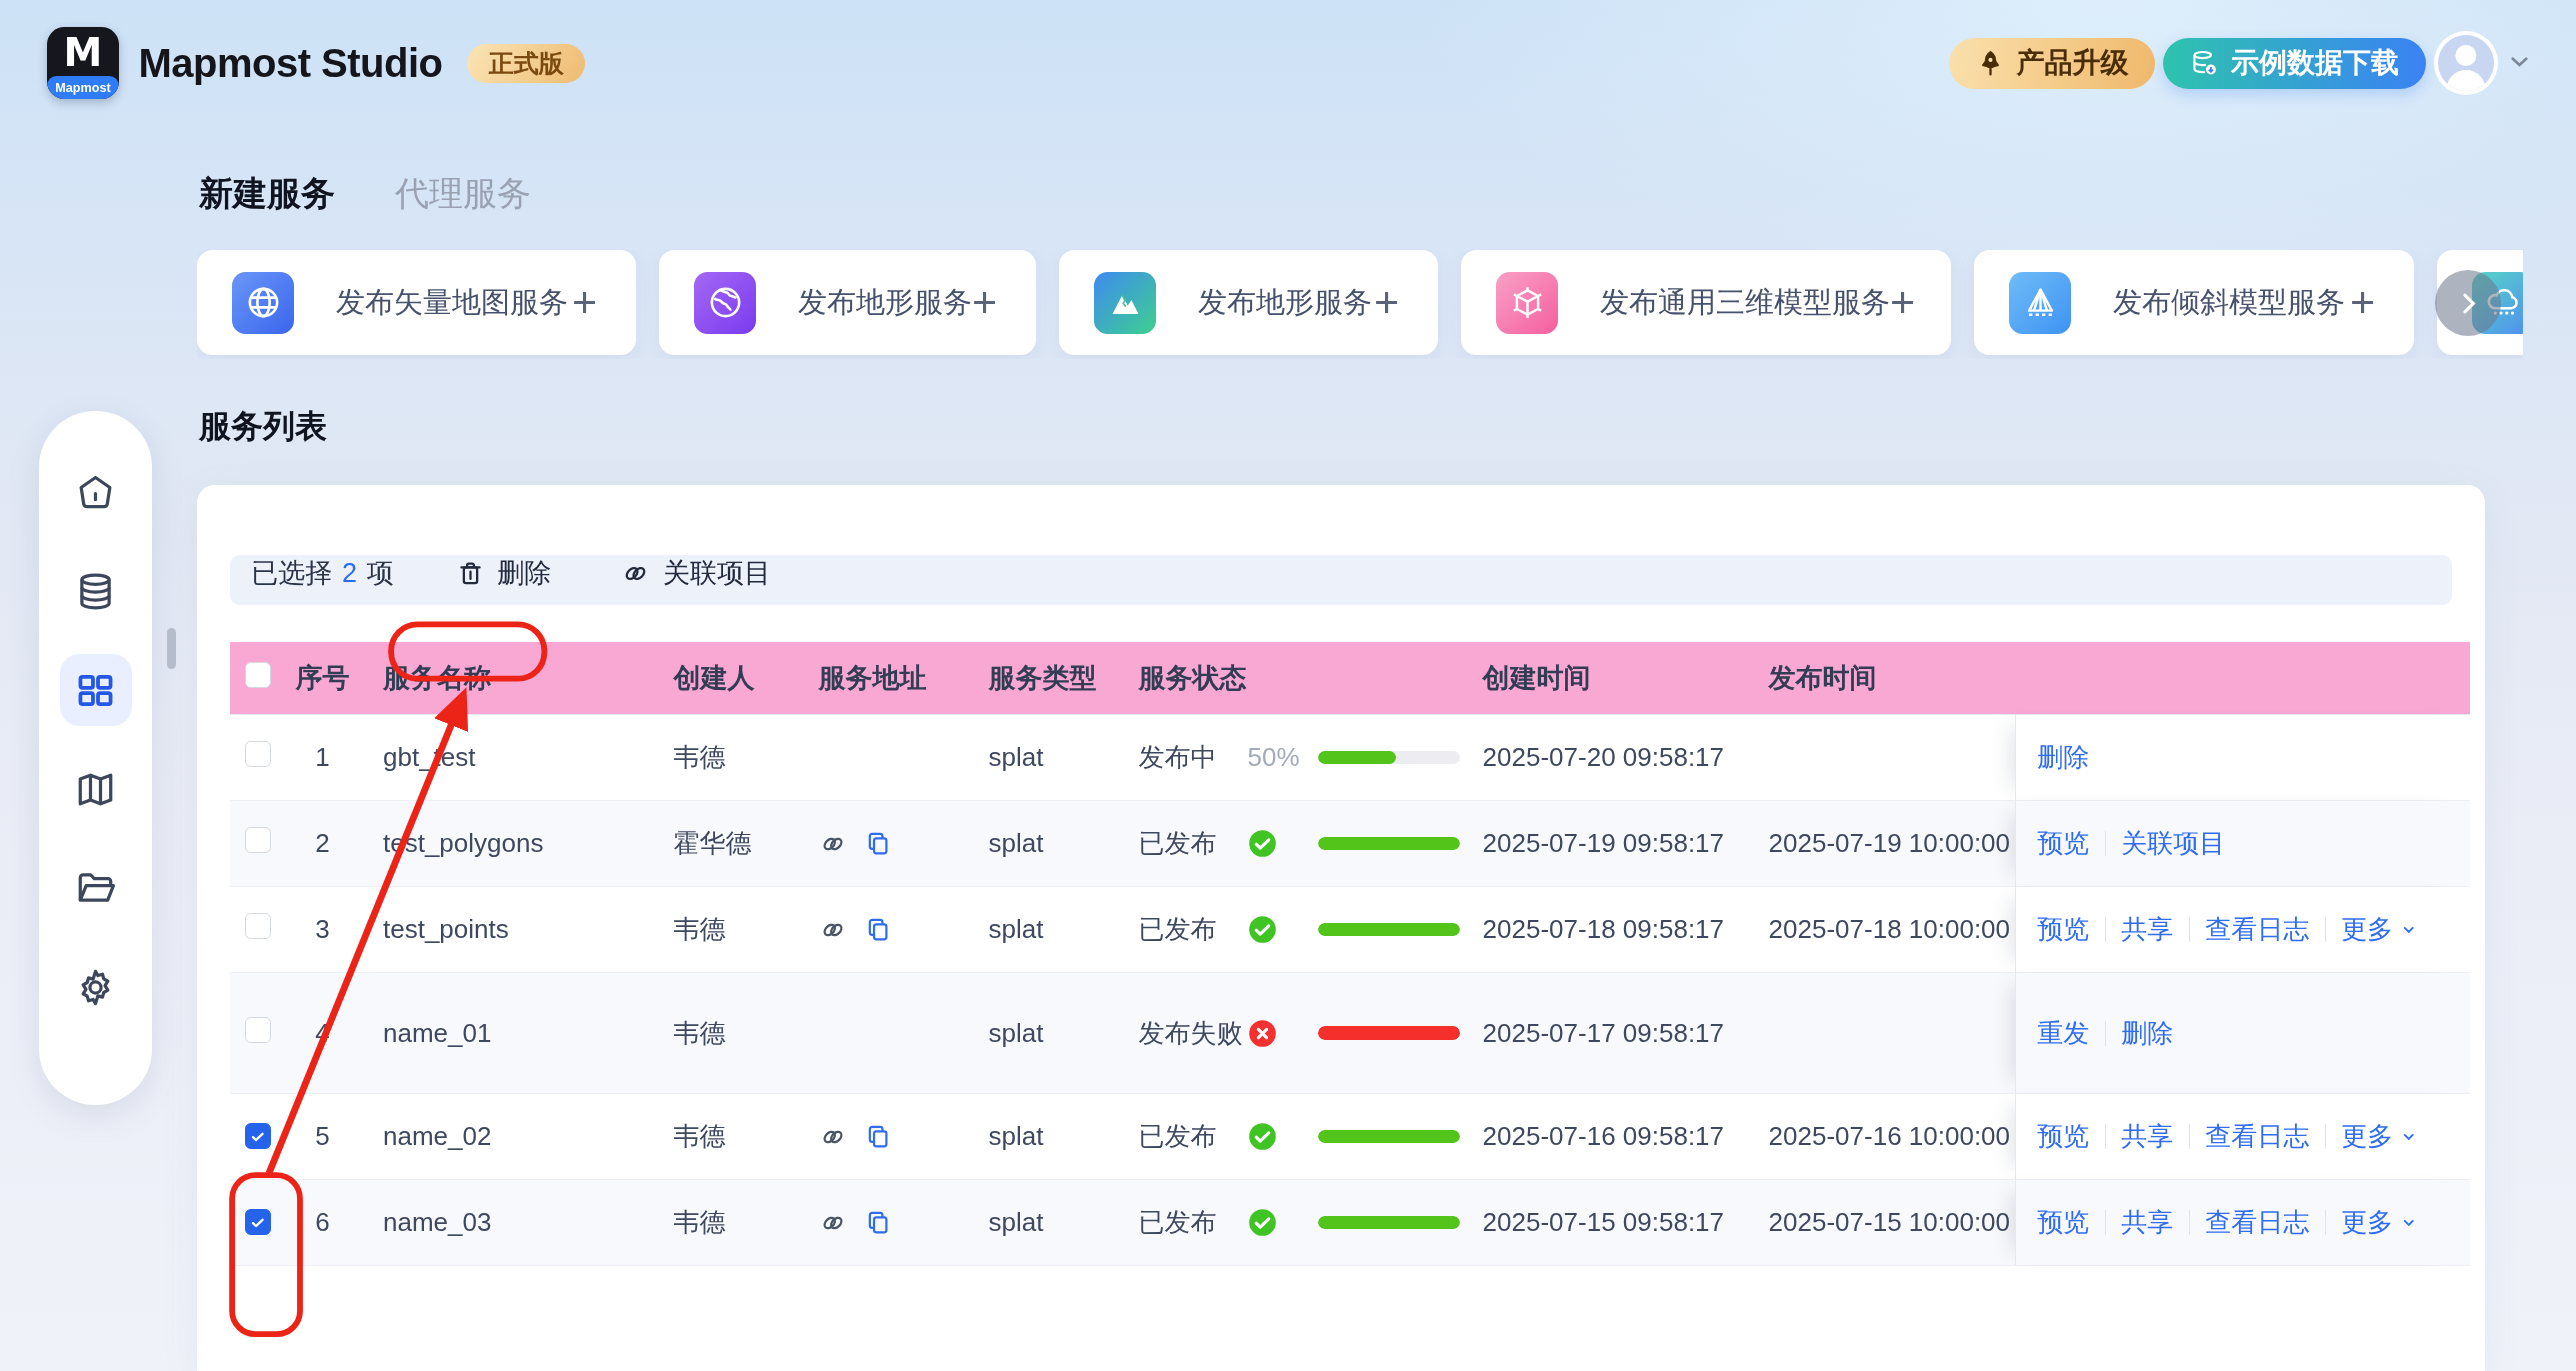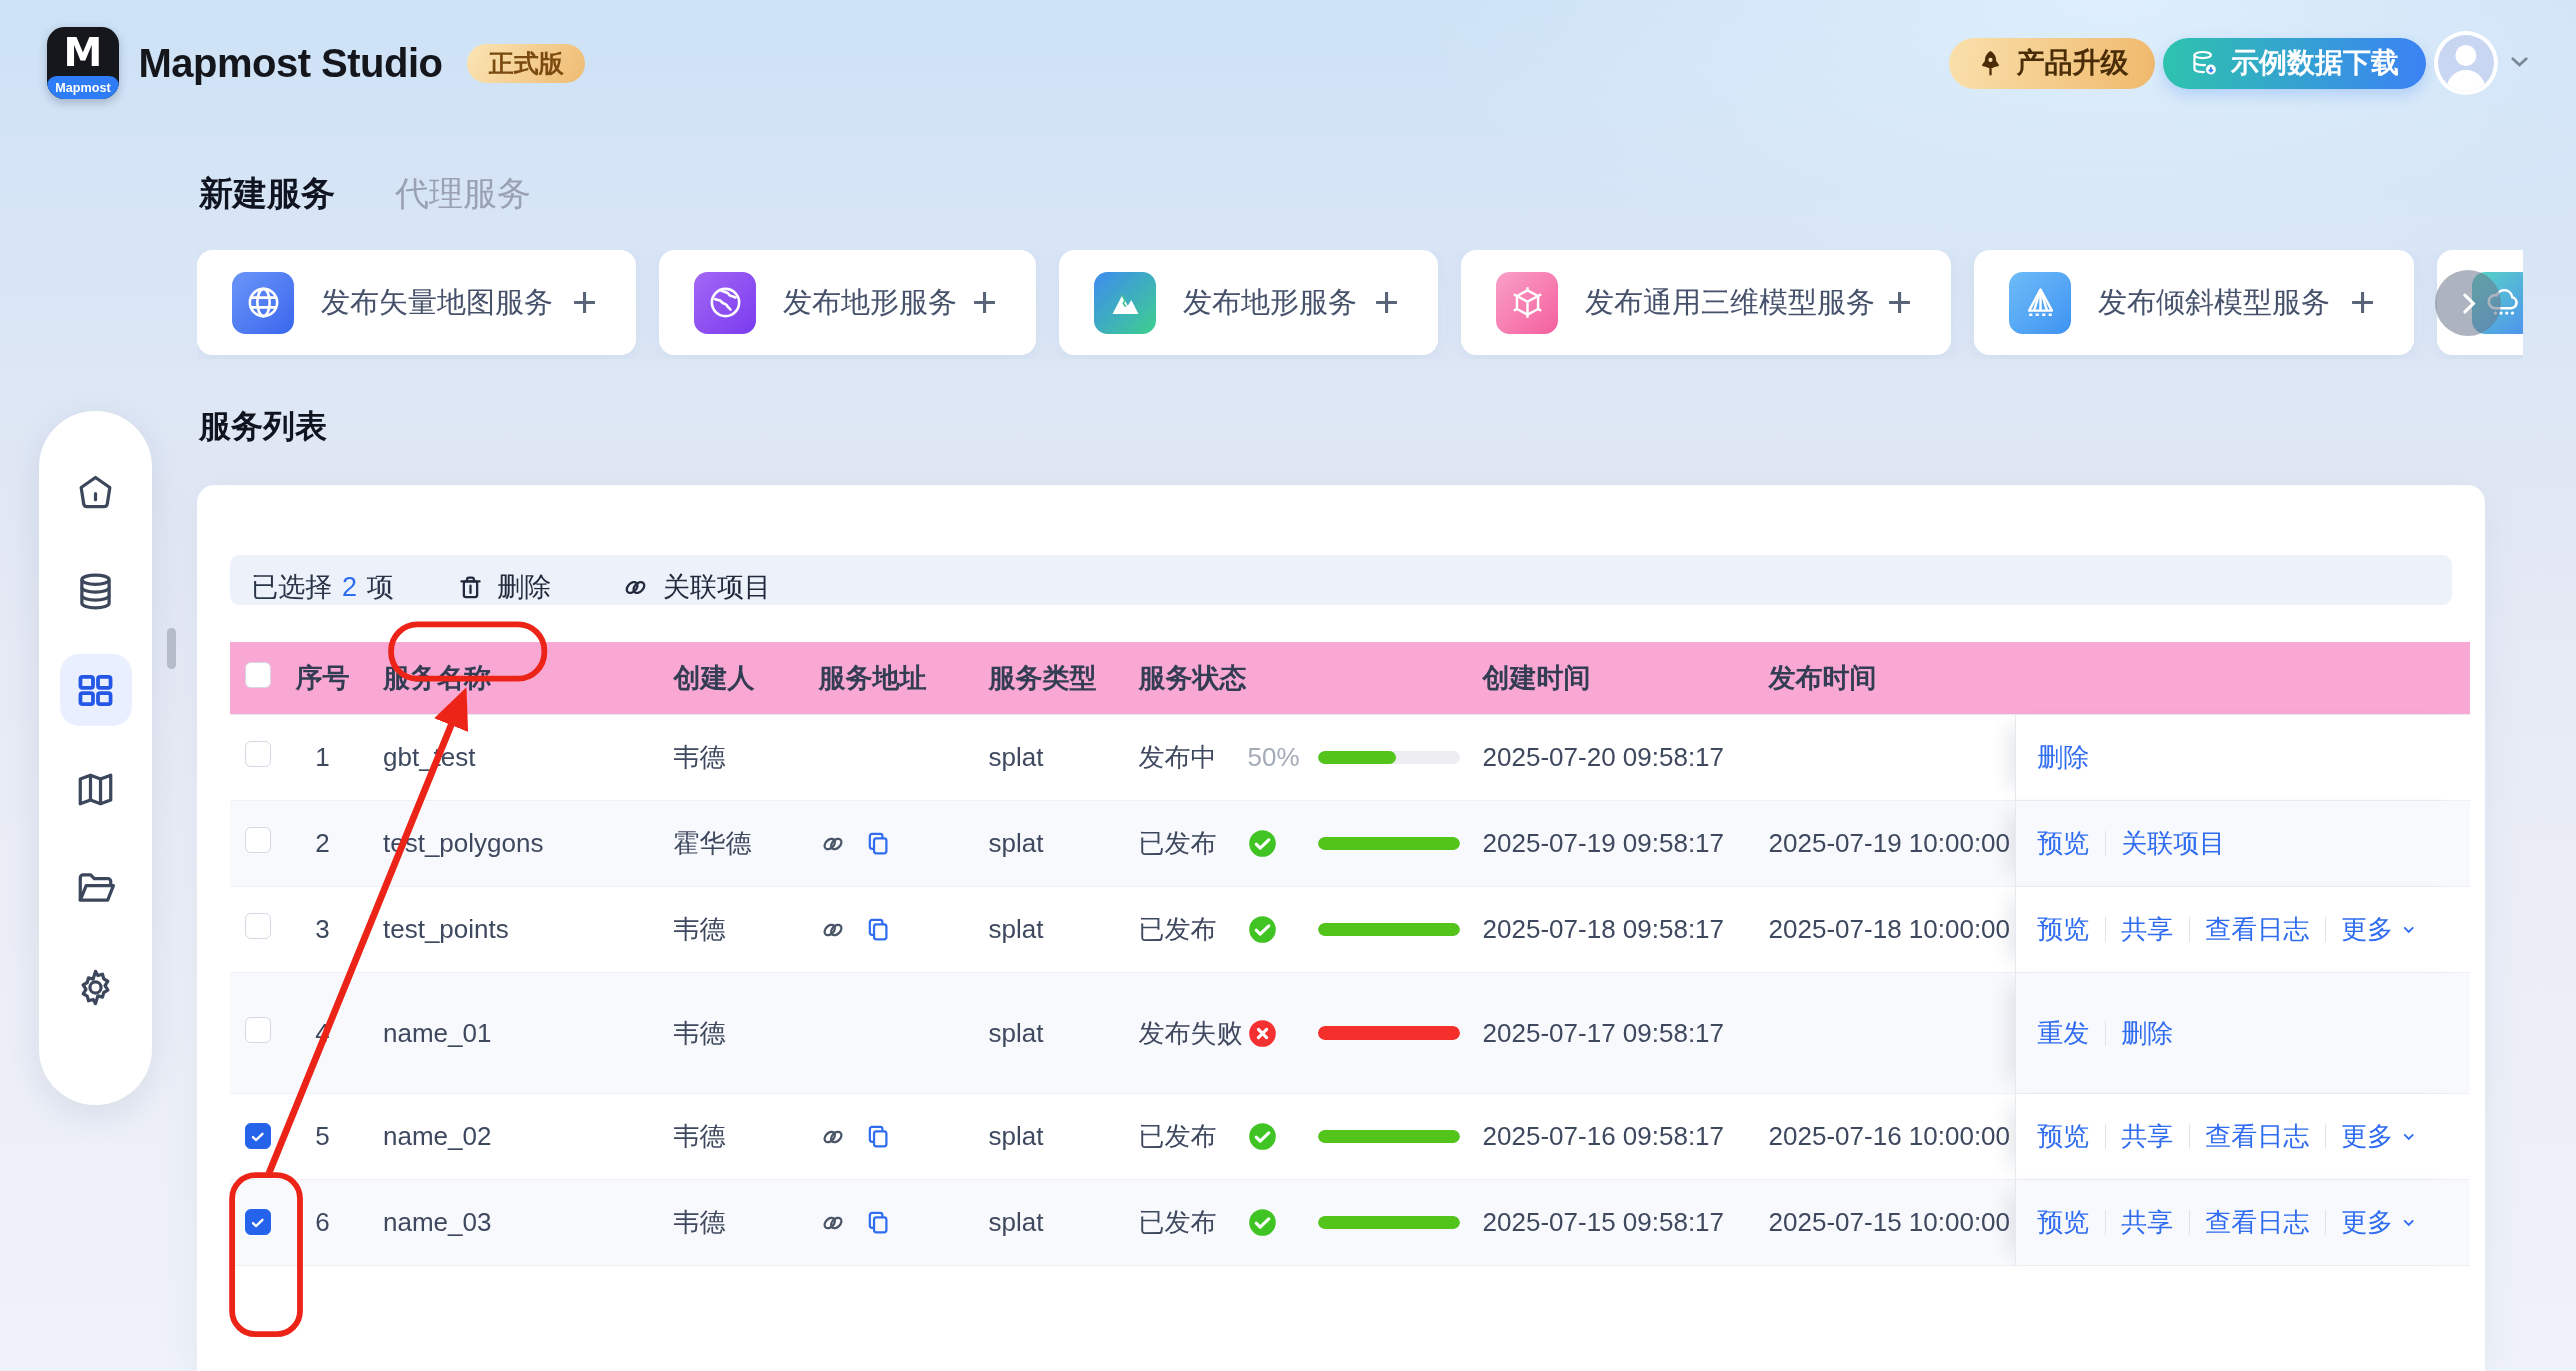--- a/index.html
+++ b/index.html
@@ -36,21 +36,21 @@
   .nav-tabs{position:absolute;left:199px;top:171px;display:flex;gap:60px;z-index:2;}
   .nav-tab{font-size:34px;color:#9aa2b2;font-weight:500;cursor:pointer;}
   .nav-tab.active{color:#0f1420;font-weight:800;}
 
   
   .cards{position:absolute;left:197px;top:250px;width:2326px;height:109px;display:flex;gap:23px;overflow:hidden;z-index:2;}
   .card{flex:none;height:105px;background:#fff;border-radius:15.5px;display:flex;align-items:center;padding-left:35px;box-sizing:border-box;
     box-shadow:0 5.8px 17.5px rgba(120,140,180,.10);cursor:pointer;}
   .card-ico{width:62px;height:62px;border-radius:13.6px;flex:none;display:flex;align-items:center;justify-content:center;}
   .card-ico svg{width:39px;height:39px;}
-  .card-label{margin-left:27px;font-size:29px;font-weight:500;color:#46516b;flex:1;white-space:nowrap;}
+  .card-label{margin-left:42px;font-size:29px;font-weight:500;color:#46516b;flex:1;white-space:nowrap;}
   .card-plus{margin-right:39px;font-size:43px;font-weight:300;color:#5a6478;line-height:1;}
   .carousel-next{position:absolute;left:2435px;top:270px;width:66px;height:66px;border-radius:50%;
     background:rgba(108,119,138,.55);display:flex;align-items:center;justify-content:center;z-index:4;cursor:pointer;}
 
   
   .section-title{position:absolute;left:199px;top:405px;font-size:32px;font-weight:800;color:#10141f;z-index:2;}
 
   
   .sidebar{position:absolute;left:39px;top:411px;width:113px;height:694px;background:#fff;border-radius:56px;
     box-shadow:0 9.7px 33px rgba(80,100,140,.14);display:flex;flex-direction:column;align-items:center;padding-top:45px;box-sizing:border-box;gap:27px;z-index:3;}
@@ -59,21 +59,21 @@
   .side-item.active{background:#e9efff;}
   .side-scroll{position:absolute;left:167px;top:628px;width:8.7px;height:41px;border-radius:4.8px;background:#b6bdca;z-index:3;cursor:grab;}
 
   
   .panel{position:absolute;left:197px;top:485px;width:2288px;height:886px;background:#fff;border-radius:17.5px 17.5px 0 0;
     box-shadow:0 9.7px 39px rgba(90,110,150,.08);z-index:2;}
   .svc-tabs{margin:43px 0 0 73px;height:35px;display:flex;gap:54px;align-items:center;}
   .svc-tab{font-size:27px;color:#2a3142;cursor:pointer;white-space:nowrap;}
   .svc-tab.active{color:#2b6cf0;font-weight:600;}
 
-  .toolbar{margin:70px 33px 0 33px;height:50px;background:#edf1fa;border-radius:9.7px;display:flex;align-items:flex-end;padding:0 21.3px;box-sizing:border-box;}
+  .toolbar{margin:70px 33px 0 33px;height:50px;background:#edf1fa;border-radius:9.7px;display:flex;align-items:flex-start;padding:0 21.3px;box-sizing:border-box;}
   .sel-text{font-size:27px;color:#2a3447;display:flex;align-items:center;}
   .sel-count{color:#2b6cf0;margin:0 9.7px;}
   .tb-btn{display:flex;align-items:center;gap:12.6px;border:none;background:transparent;font-family:inherit;
     font-size:27px;color:#222b3d;cursor:pointer;padding:0;}
   .tb-btn.del{margin-left:62px;}
   .tb-btn.lnk{margin-left:70px;}
   .tb-btn svg{width:29px;height:29px;}
 
   
   .table{margin:37px 15.5px 0 33px;}

